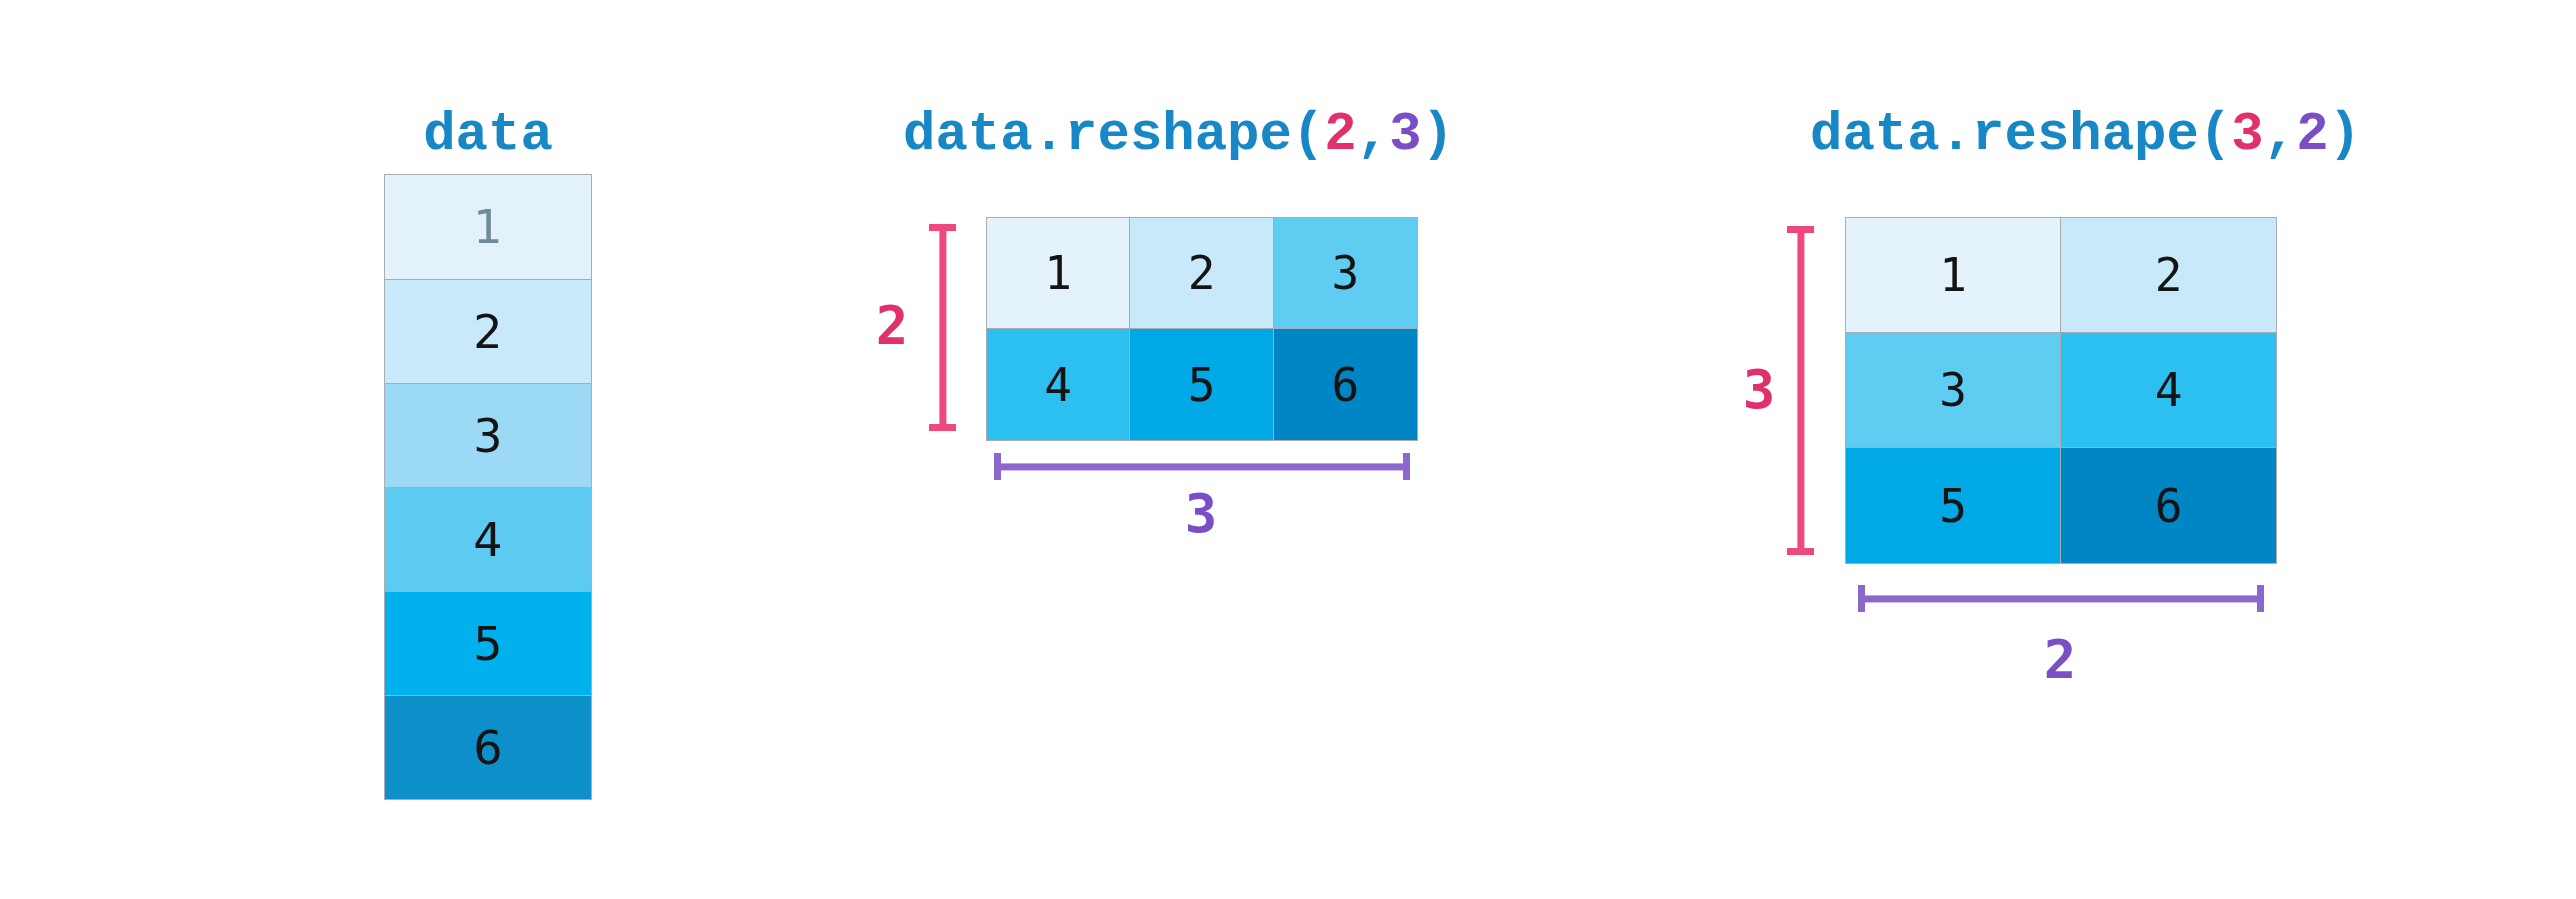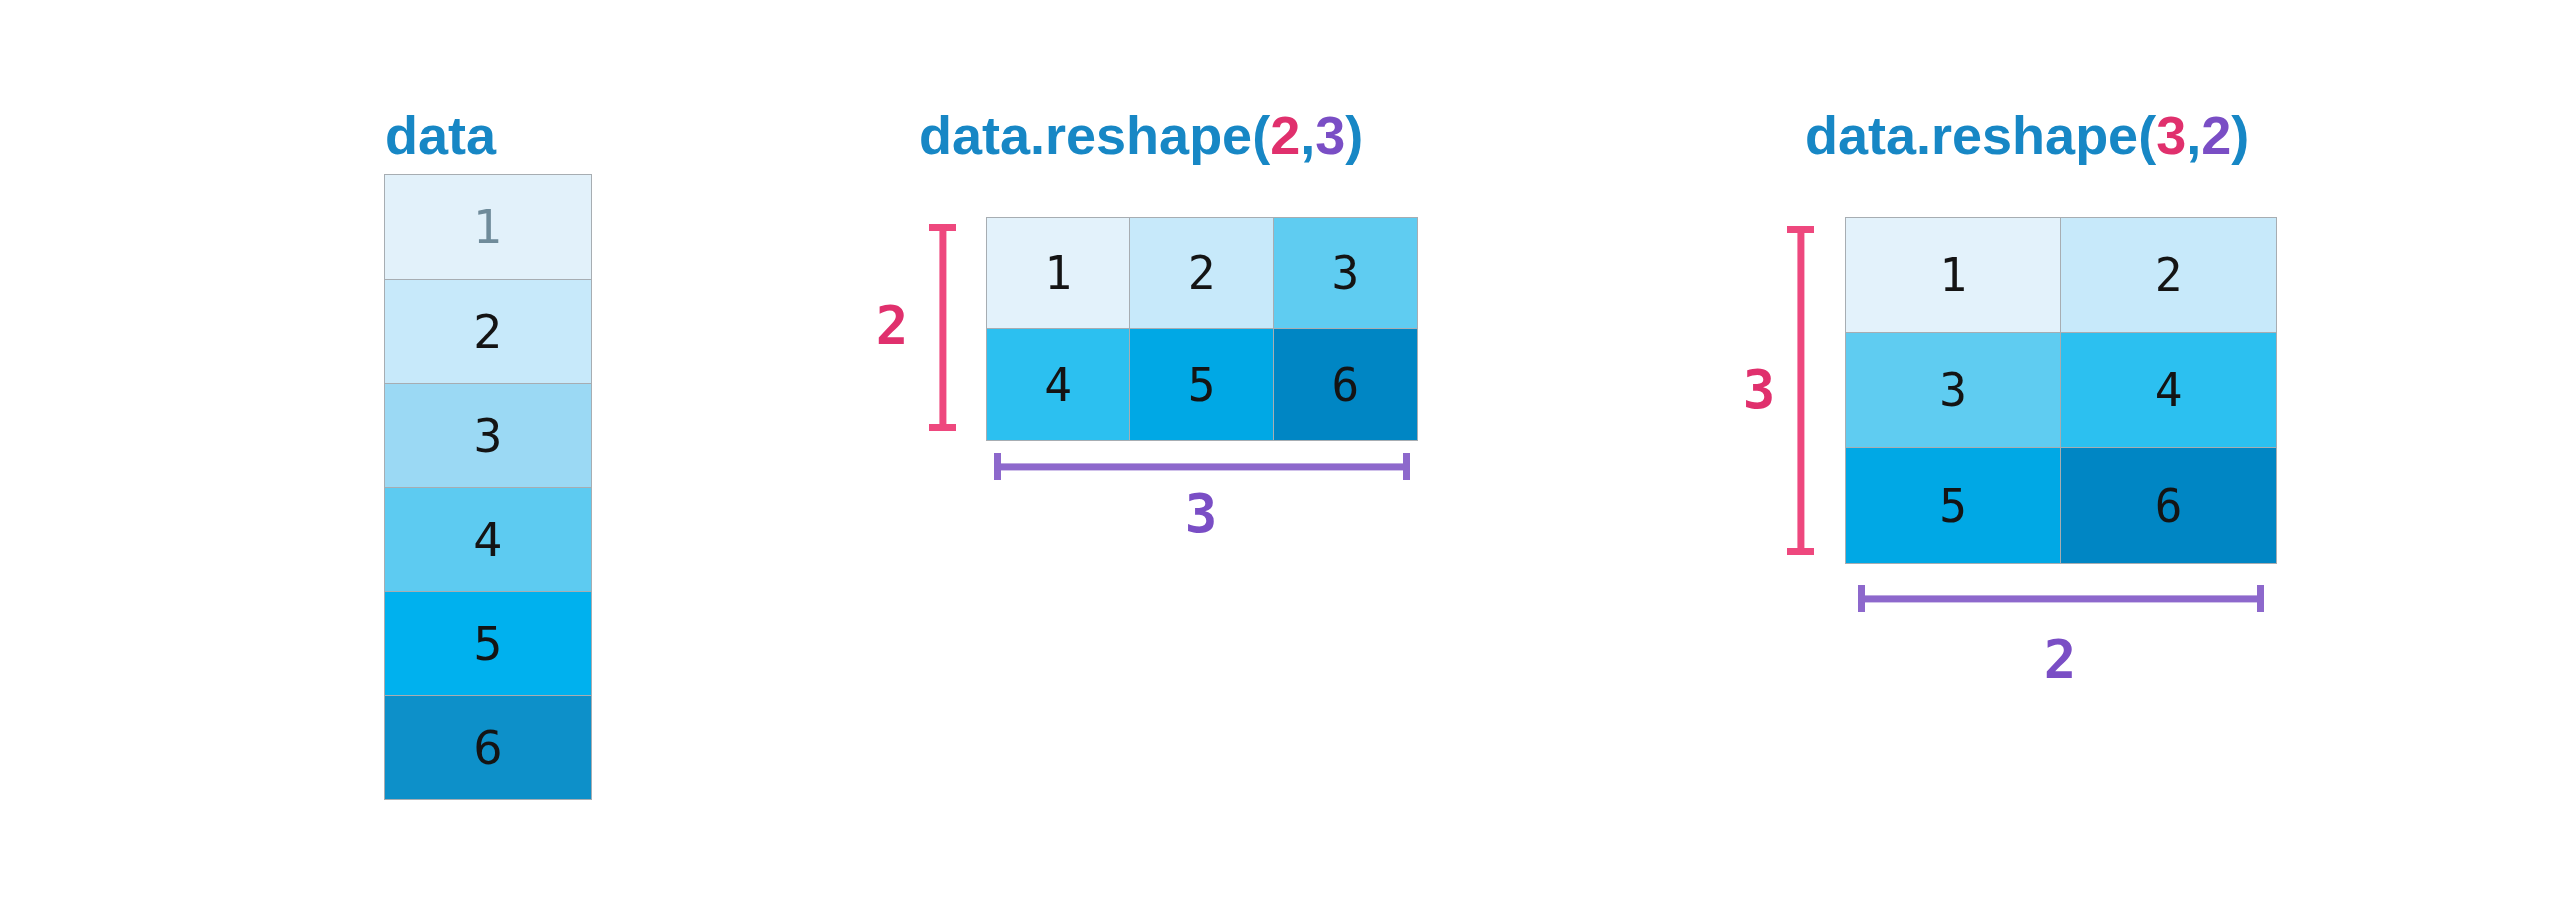--- a/index.html
+++ b/index.html
@@ -6,25 +6,25 @@
   html,body { background:#ffffff; }
   .canvas {
     position:relative;
     width:2576px; height:899px;
     background:#ffffff;
     overflow:hidden;
     font-family:"DejaVu Sans Mono", monospace;
   }
   .title {
     position:absolute;
-    font-family:Liberation Sans, sans-serif;
+    font-family:Liberation Mono, monospace;
     font-weight:700;
     font-size:54px;
     line-height:1;
-    text-align:left;
+    text-align:center;
     white-space:nowrap;
   }
   
   .vcol {
     position:absolute;
     left:384px; top:174px;
     width:206px;
     box-sizing:content-box;
     border:1.6px solid;
   }
@@ -90,21 +90,21 @@
 
   <div class="vcol" style="border-color: rgb(167, 173, 178);">
     <div class="vcell" style="background-color: rgb(226, 241, 250); color: rgb(111, 139, 154); border-color: rgb(167, 173, 178);">1</div>
     <div class="vcell" style="background-color: rgb(199, 233, 250); color: rgb(20, 20, 20); border-color: rgb(167, 173, 178);">2</div>
     <div class="vcell" style="background-color: rgb(155, 217, 244); color: rgb(20, 20, 20); border-color: rgb(167, 173, 178);">3</div>
     <div class="vcell" style="background-color: rgb(93, 203, 241); color: rgb(20, 20, 20); border-color: rgb(167, 173, 178);">4</div>
     <div class="vcell" style="background-color: rgb(0, 177, 238); color: rgb(20, 20, 20); border-color: rgb(167, 173, 178);">5</div>
     <div class="vcell" style="background-color: rgb(13, 144, 201); color: rgb(20, 20, 20); border-color: rgb(167, 173, 178);">6</div>
   </div>
 
-  <div class="title" style="left:919px; top:108px; width:561px;"><span style="color: rgb(23, 135, 197);">data.reshape(</span><span style="color: rgb(224, 48, 109);">2</span><span style="color: rgb(23, 135, 197);">,</span><span style="color: rgb(122, 78, 197);">3</span><span style="color: rgb(23, 135, 197);">)</span></div>
+  <div class="title" style="left:898px; top:108px; width:561px;"><span style="color: rgb(23, 135, 197);">data.reshape(</span><span style="color: rgb(224, 48, 109);">2</span><span style="color: rgb(23, 135, 197);">,</span><span style="color: rgb(122, 78, 197);">3</span><span style="color: rgb(23, 135, 197);">)</span></div>
 
   <div class="grid grid23" style="border-color: rgb(167, 173, 178);">
     <div class="gcell" style="background-color: rgb(227, 242, 251); color: rgb(20, 20, 20); border-color: rgb(167, 173, 178);">1</div>
     <div class="gcell" style="background-color: rgb(199, 233, 250); color: rgb(20, 20, 20); border-color: rgb(167, 173, 178);">2</div>
     <div class="gcell" style="background-color: rgb(95, 204, 241); color: rgb(20, 20, 20); border-color: rgb(167, 173, 178);">3</div>
     <div class="gcell" style="background-color: rgb(44, 192, 240); color: rgb(20, 20, 20); border-color: rgb(167, 173, 178);">4</div>
     <div class="gcell" style="background-color: rgb(0, 168, 229); color: rgb(20, 20, 20); border-color: rgb(167, 173, 178);">5</div>
     <div class="gcell" style="background-color: rgb(0, 134, 196); color: rgb(20, 20, 20); border-color: rgb(167, 173, 178);">6</div>
   </div>
 

